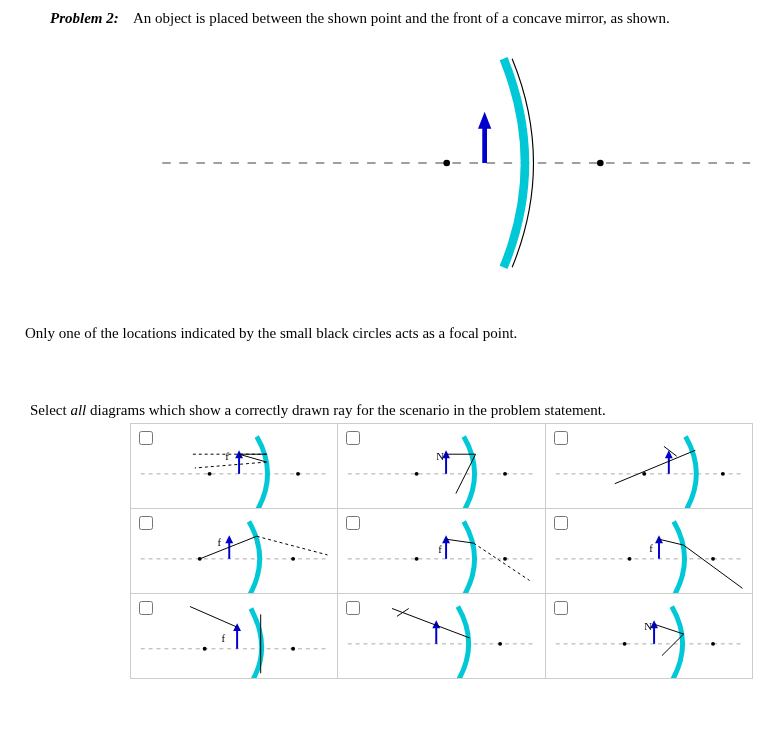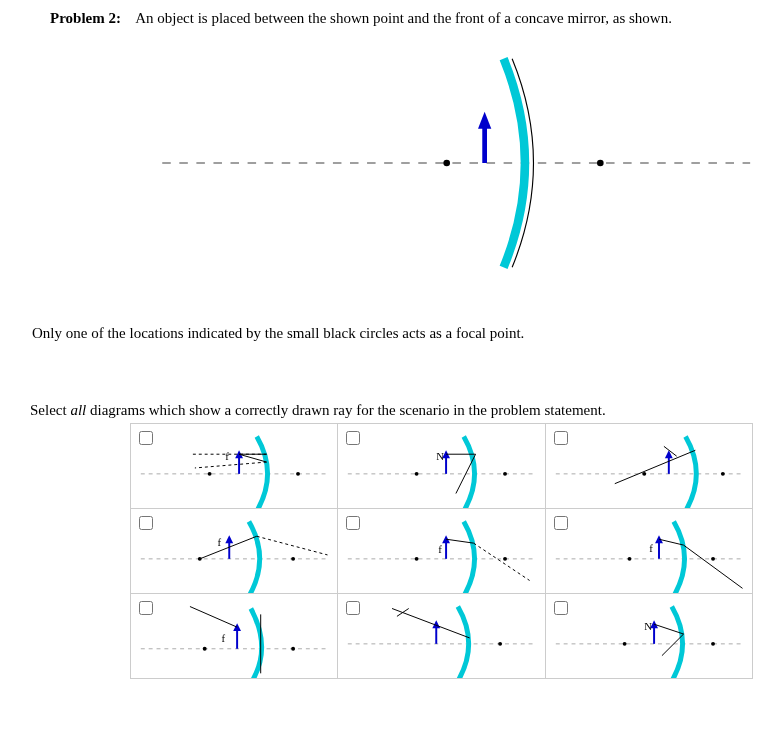--- a/index.html
+++ b/index.html
@@ -5,23 +5,23 @@
   body {
     font-family: "Times New Roman", Times, serif;
     font-size: 15px;
     color: #000;
     margin: 0;
     padding: 10px 20px;
     width: 773px;
     box-sizing: border-box;
   }
   .problem-header { margin: 0 0 6px 30px; }
-  .problem-label { font-weight: bold; }
+  .problem-label { font-weight: bold; font-style: italic; }
   .main-fig { width: 100%; height: 260px; position: relative; }
-  .note { margin: 28px 0 60px 12px; }
+  .note { margin: 28px 0 60px 5px; }
   .instruction { margin: 8px 0 4px 10px; }
   .options-table {
     border-collapse: collapse;
     margin-left: 110px;
   }
   .options-table td {
     border: 1px solid #ccc;
     width: 210px;
     height: 84px;
     vertical-align: top;

